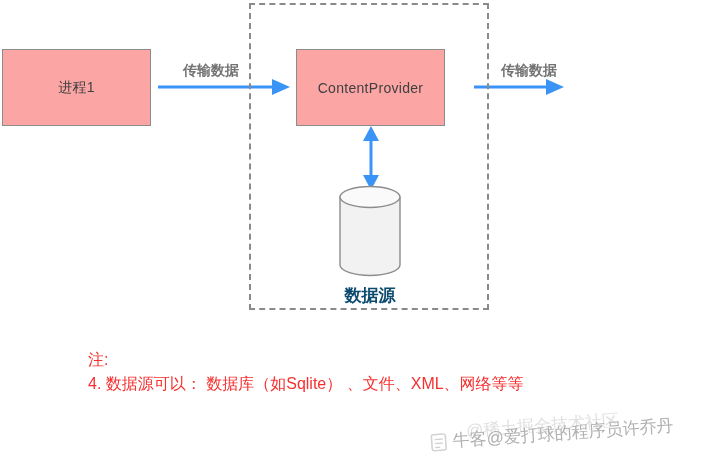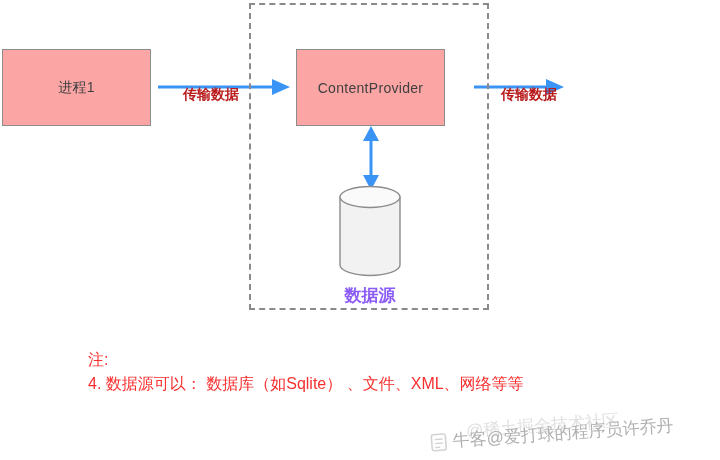--- a/index.html
+++ b/index.html
@@ -15,27 +15,27 @@
   .node-box{
     position:absolute;border:1px solid #8c8c8c;background:#fca5a5;
     display:flex;align-items:center;justify-content:center;
     font-size:14px;color:#404040;letter-spacing:0.3px;
   }
   .box-p1{left:2px;top:49px;width:147px;height:75px;}
   .box-cp{left:296px;top:49px;width:147px;height:75px;}
   .box-p2{left:568px;top:50px;width:144px;height:74px;}
   .arrow-label{
     position:absolute;width:120px;top:62px;text-align:center;
-    font-size:14px;font-weight:bold;color:#b91c1c;margin-top:24px;
+    font-size:14px;font-weight:bold;color:#737373;
   }
   .label-1{left:151px;}
   .label-2{left:469px;}
   .ds-label{
     position:absolute;left:310px;top:284px;width:120px;text-align:center;
-    font-size:17px;font-weight:bold;color:#8b5cf6;
+    font-size:17px;font-weight:bold;color:#0c4a6e;
   }
   .notes{
     position:absolute;left:88px;top:348px;width:630px;
     font-size:16px;line-height:23.5px;color:#F72F2F;
   }
   .notes div{white-space:pre;}
   .watermark{
     position:absolute;left:430px;top:424px;width:290px;height:36px;
     transform:rotate(-4deg);transform-origin:left bottom;
   }

